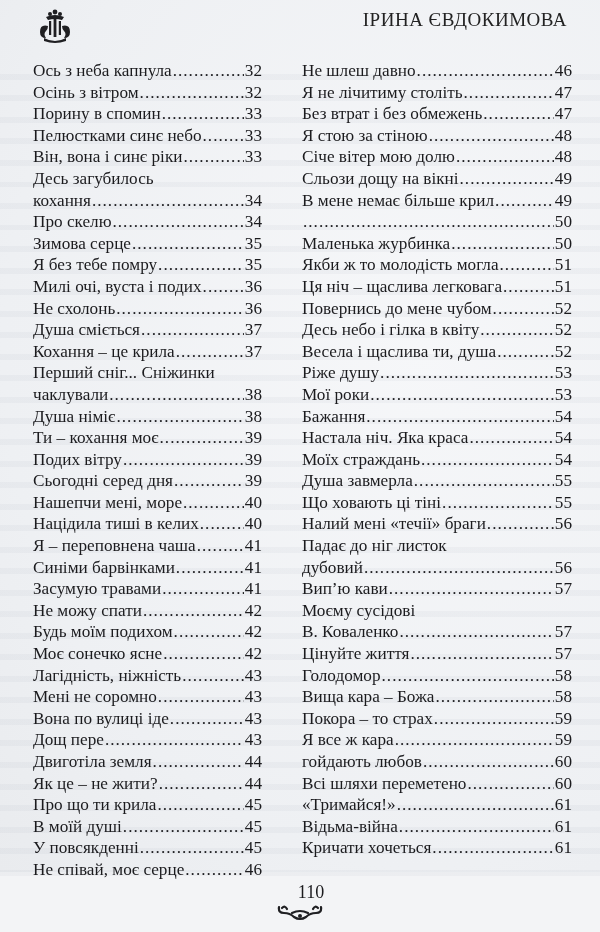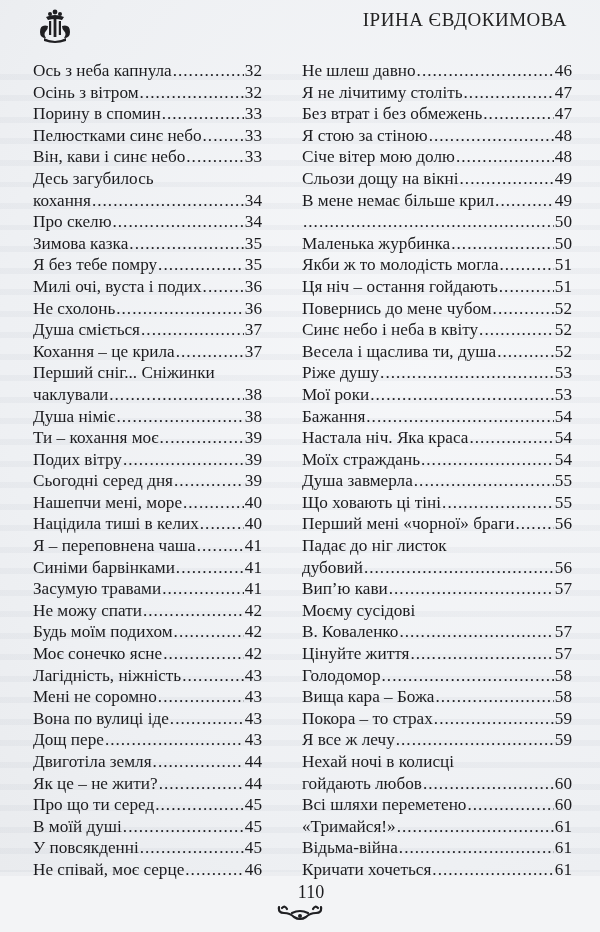--- a/index.html
+++ b/index.html
@@ -94,39 +94,39 @@
         <span class="title">Порину в спомин</span>
         <span class="leader"></span>
         <span class="page-no">33</span>
       </div>
       <div class="entry">
         <span class="title">Пелюстками синє небо</span>
         <span class="leader"></span>
         <span class="page-no">33</span>
       </div>
       <div class="entry">
-        <span class="title">Він, кави і синє небо</span>
+        <span class="title">Він, вона і синє ріки</span>
         <span class="leader"></span>
         <span class="page-no">33</span>
       </div>
       <div class="entry cont">
         <span class="title">Десь загубилось</span>
       </div>
       <div class="entry">
         <span class="title">кохання</span>
         <span class="leader"></span>
         <span class="page-no">34</span>
       </div>
       <div class="entry">
         <span class="title">Про скелю</span>
         <span class="leader"></span>
         <span class="page-no">34</span>
       </div>
       <div class="entry">
-        <span class="title">Зимова казка</span>
+        <span class="title">Зимова серце</span>
         <span class="leader"></span>
         <span class="page-no">35</span>
       </div>
       <div class="entry">
         <span class="title">Я без тебе помру</span>
         <span class="leader"></span>
         <span class="page-no">35</span>
       </div>
       <div class="entry">
         <span class="title">Милі очі, вуста і подих</span>
@@ -240,21 +240,21 @@
         <span class="title">Двиготіла земля</span>
         <span class="leader"></span>
         <span class="page-no">44</span>
       </div>
       <div class="entry">
         <span class="title">Як це – не жити?</span>
         <span class="leader"></span>
         <span class="page-no">44</span>
       </div>
       <div class="entry">
-        <span class="title">Про що ти серед</span>
+        <span class="title">Про що ти крила</span>
         <span class="leader"></span>
         <span class="page-no">45</span>
       </div>
       <div class="entry">
         <span class="title">В моїй душі</span>
         <span class="leader"></span>
         <span class="page-no">45</span>
       </div>
       <div class="entry">
         <span class="title">У повсякденні</span>
@@ -311,31 +311,31 @@
         <span class="title">Маленька журбинка</span>
         <span class="leader"></span>
         <span class="page-no">50</span>
       </div>
       <div class="entry">
         <span class="title">Якби ж то молодість могла</span>
         <span class="leader"></span>
         <span class="page-no">51</span>
       </div>
       <div class="entry">
-        <span class="title">Ця ніч – остання гойдають</span>
+        <span class="title">Ця ніч – щаслива легковага</span>
         <span class="leader"></span>
         <span class="page-no">51</span>
       </div>
       <div class="entry">
         <span class="title">Повернись до мене чубом</span>
         <span class="leader"></span>
         <span class="page-no">52</span>
       </div>
       <div class="entry">
-        <span class="title">Синє небо і неба в квіту</span>
+        <span class="title">Десь небо і гілка в квіту</span>
         <span class="leader"></span>
         <span class="page-no">52</span>
       </div>
       <div class="entry">
         <span class="title">Весела і щаслива ти, душа</span>
         <span class="leader"></span>
         <span class="page-no">52</span>
       </div>
       <div class="entry">
         <span class="title">Ріже душу</span>
@@ -366,21 +366,21 @@
         <span class="title">Душа завмерла</span>
         <span class="leader"></span>
         <span class="page-no">55</span>
       </div>
       <div class="entry">
         <span class="title">Що ховають ці тіні</span>
         <span class="leader"></span>
         <span class="page-no">55</span>
       </div>
       <div class="entry">
-        <span class="title">Перший мені «чорної» браги</span>
+        <span class="title">Налий мені «течії» браги</span>
         <span class="leader"></span>
         <span class="page-no">56</span>
       </div>
       <div class="entry cont">
         <span class="title">Падає до ніг листок</span>
       </div>
       <div class="entry">
         <span class="title">дубовий</span>
         <span class="leader"></span>
         <span class="page-no">56</span>
@@ -412,26 +412,23 @@
         <span class="title">Вища кара – Божа</span>
         <span class="leader"></span>
         <span class="page-no">58</span>
       </div>
       <div class="entry">
         <span class="title">Покора – то страх</span>
         <span class="leader"></span>
         <span class="page-no">59</span>
       </div>
       <div class="entry">
-        <span class="title">Я все ж лечу</span>
+        <span class="title">Я все ж кара</span>
         <span class="leader"></span>
         <span class="page-no">59</span>
-      </div>
-      <div class="entry cont">
-        <span class="title">Нехай ночі в колисці</span>
       </div>
       <div class="entry">
         <span class="title">гойдають любов</span>
         <span class="leader"></span>
         <span class="page-no">60</span>
       </div>
       <div class="entry">
         <span class="title">Всі шляхи переметено</span>
         <span class="leader"></span>
         <span class="page-no">60</span>

